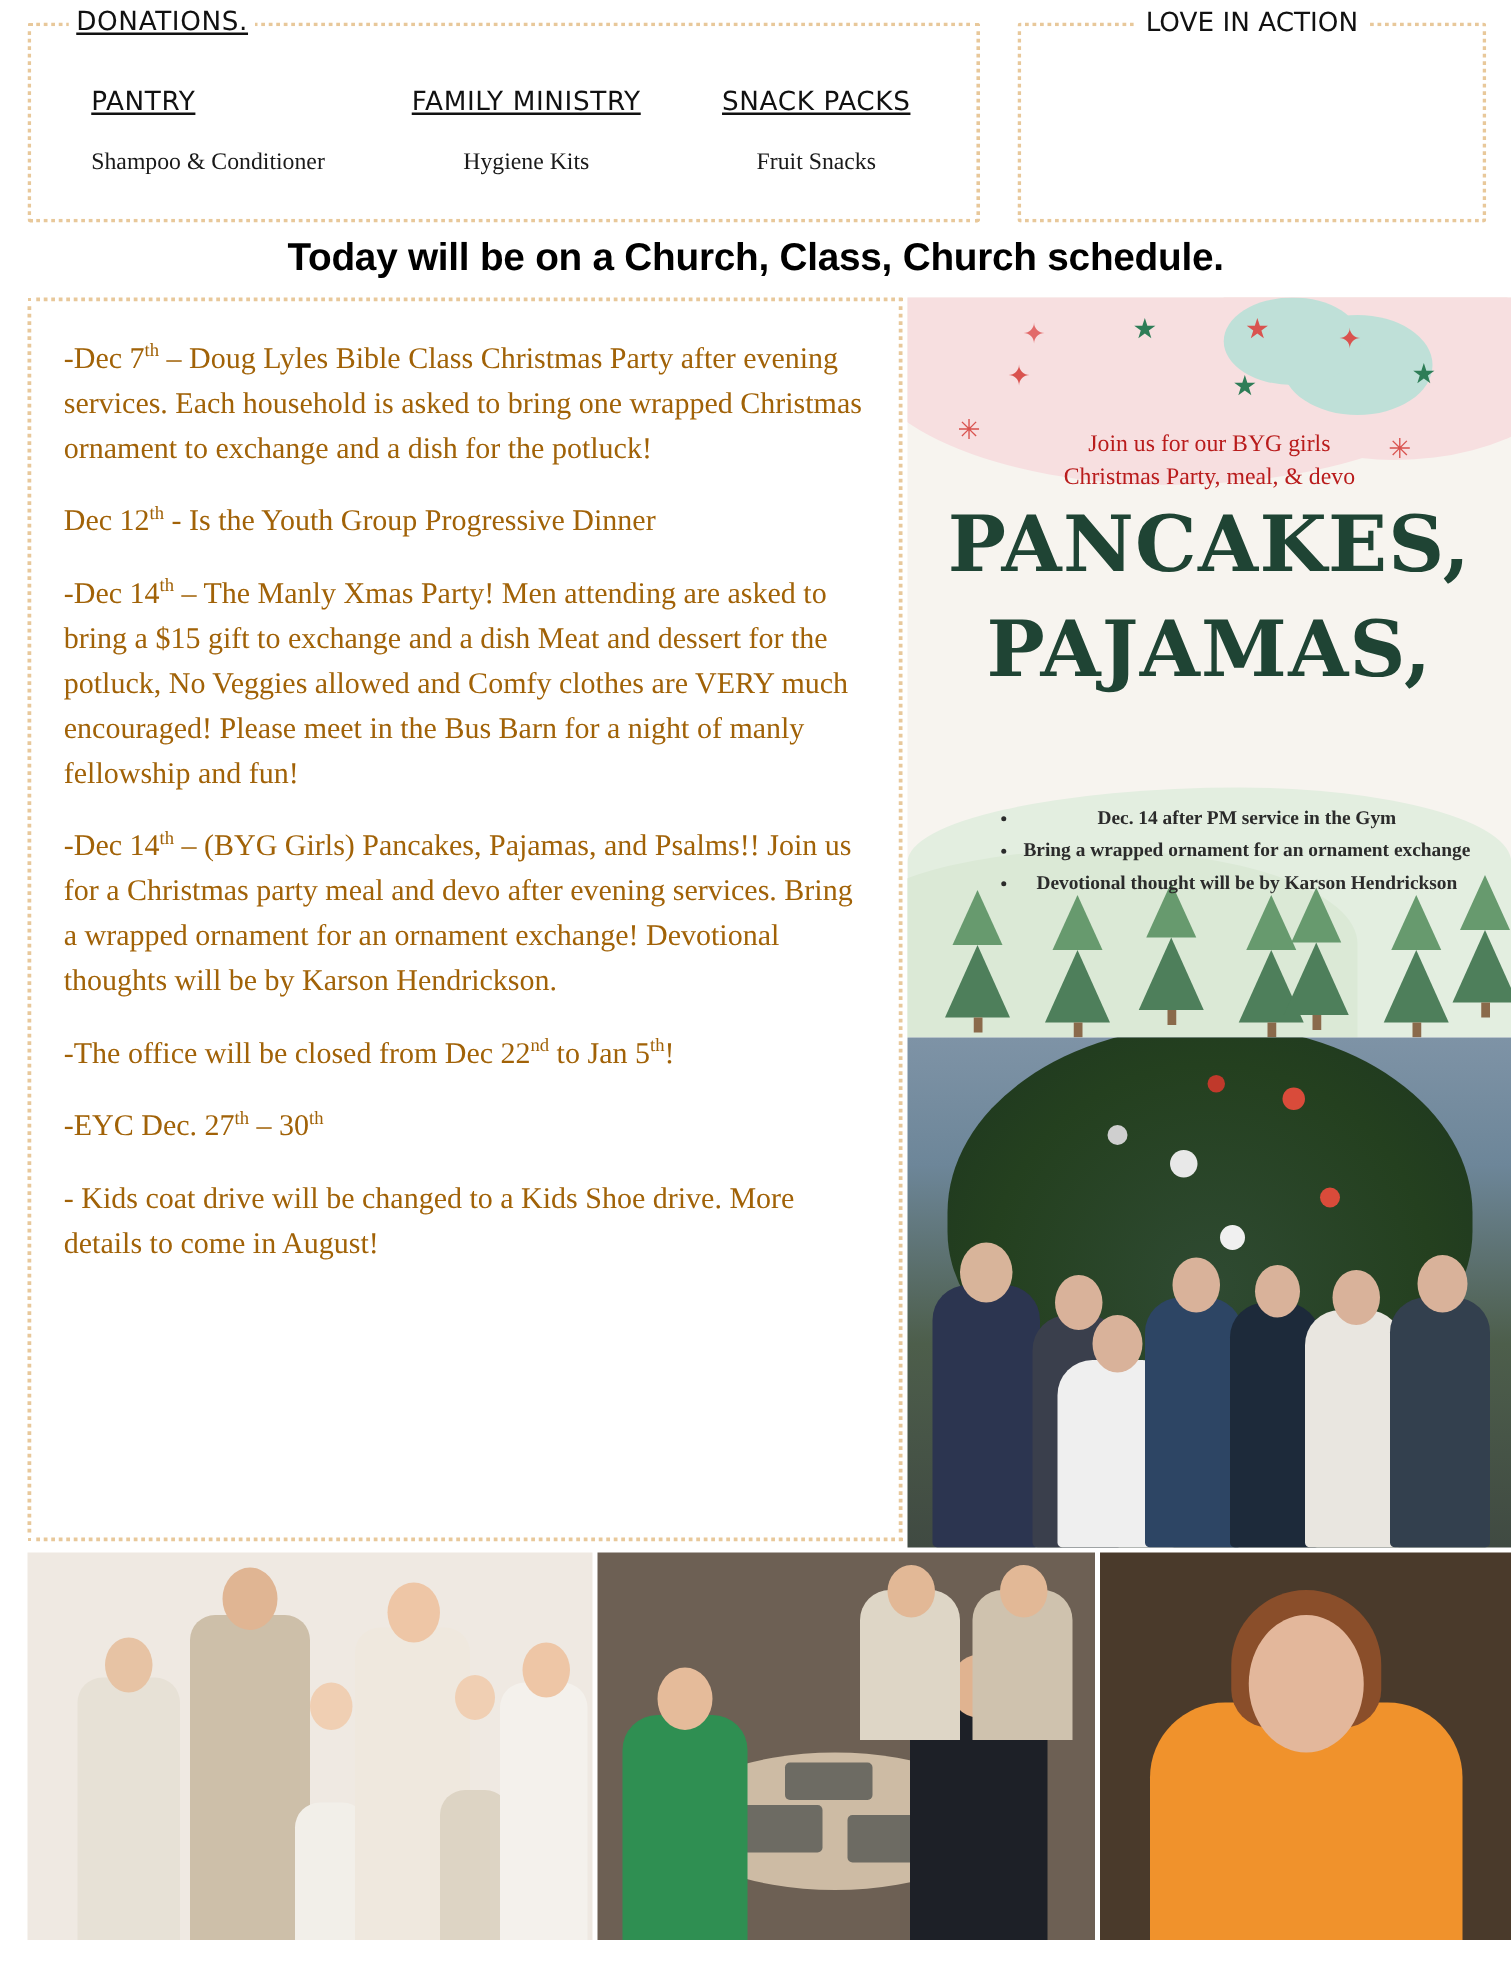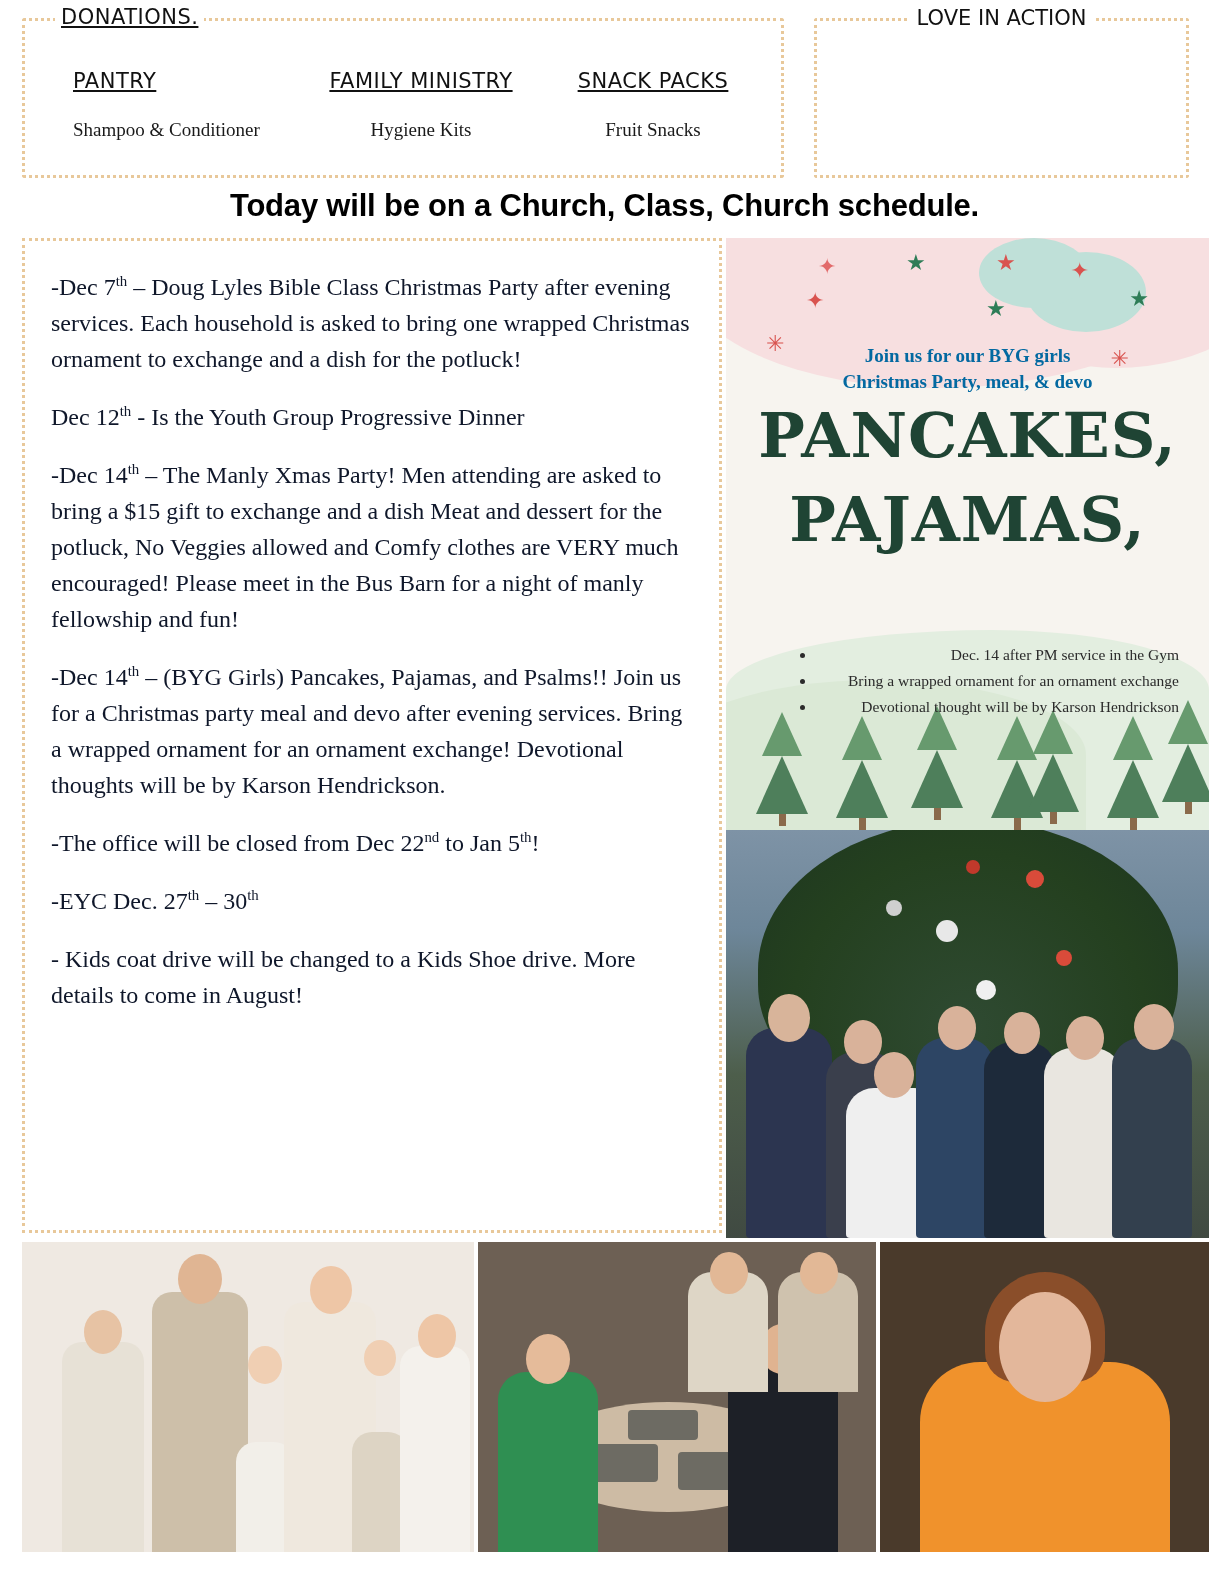--- a/index.html
+++ b/index.html
@@ -117,21 +117,21 @@
     height: 1000px;
   }
   .announce-box {
     flex: 0 0 700px;
     border: 3px dotted #e8c89a;
     box-sizing: border-box;
     padding: 28px 26px 16px 26px;
     font-family: "Liberation Serif", serif;
     font-size: 24px;
     line-height: 1.5;
-    color: #0f172a;
+    color: #a16207;
     height: 995px;
     overflow: hidden;
   }
   .announce-p { margin: 0 0 22px 0; }
   sup { font-size: 0.62em; vertical-align: super; }
 
   .right-col {
     flex: 1;
     display: flex;
     flex-direction: column;
@@ -191,23 +191,22 @@
     position: absolute;
     font-size: 22px;
     line-height: 1;
   }
   .flyer-sub {
     position: absolute;
     top: 105px; left: 0; right: 0;
     text-align: center;
     font-family: "Liberation Serif", serif;
     font-size: 19px;
-    color: #0369a1;
+    color: #b91c1c;
     line-height: 1.35;
-    font-weight: bold;
   }
   .flyer-title {
     position: absolute;
     top: 168px; left: 0; right: 0;
     text-align: center;
     font-family: "DejaVu Serif", serif;
     font-weight: bold;
     color: #1f4434;
     line-height: 0.98;
     letter-spacing: 1px;
@@ -216,21 +215,21 @@
   .flyer-title .l2 { font-size: 62px; display:block;margin-top:23px; }
   .flyer-title .l3 { font-size: 62px; display:block; }
   .flyer-bullets {
     position: absolute;
     top: 390px; left: 50px; right: 30px;
     font-family: "Liberation Serif", serif;
     font-size: 15.5px;
     color: #2b2b2b;
     line-height: 1.45;
   }
-  .flyer-bullets li { margin-bottom: 4px; text-align: right; }
+  .flyer-bullets li { margin-bottom: 4px; text-align: center; font-weight: bold; }
   .treewrap { position: absolute; bottom: 4px; }
   .treewrap .t {
     width: 0; height: 0;
     border-left: 26px solid transparent;
     border-right: 26px solid transparent;
     border-bottom: 58px solid #4e7f5b;
     margin: 0 auto;
   }
   .treewrap .t2 {
     width: 0; height: 0;

